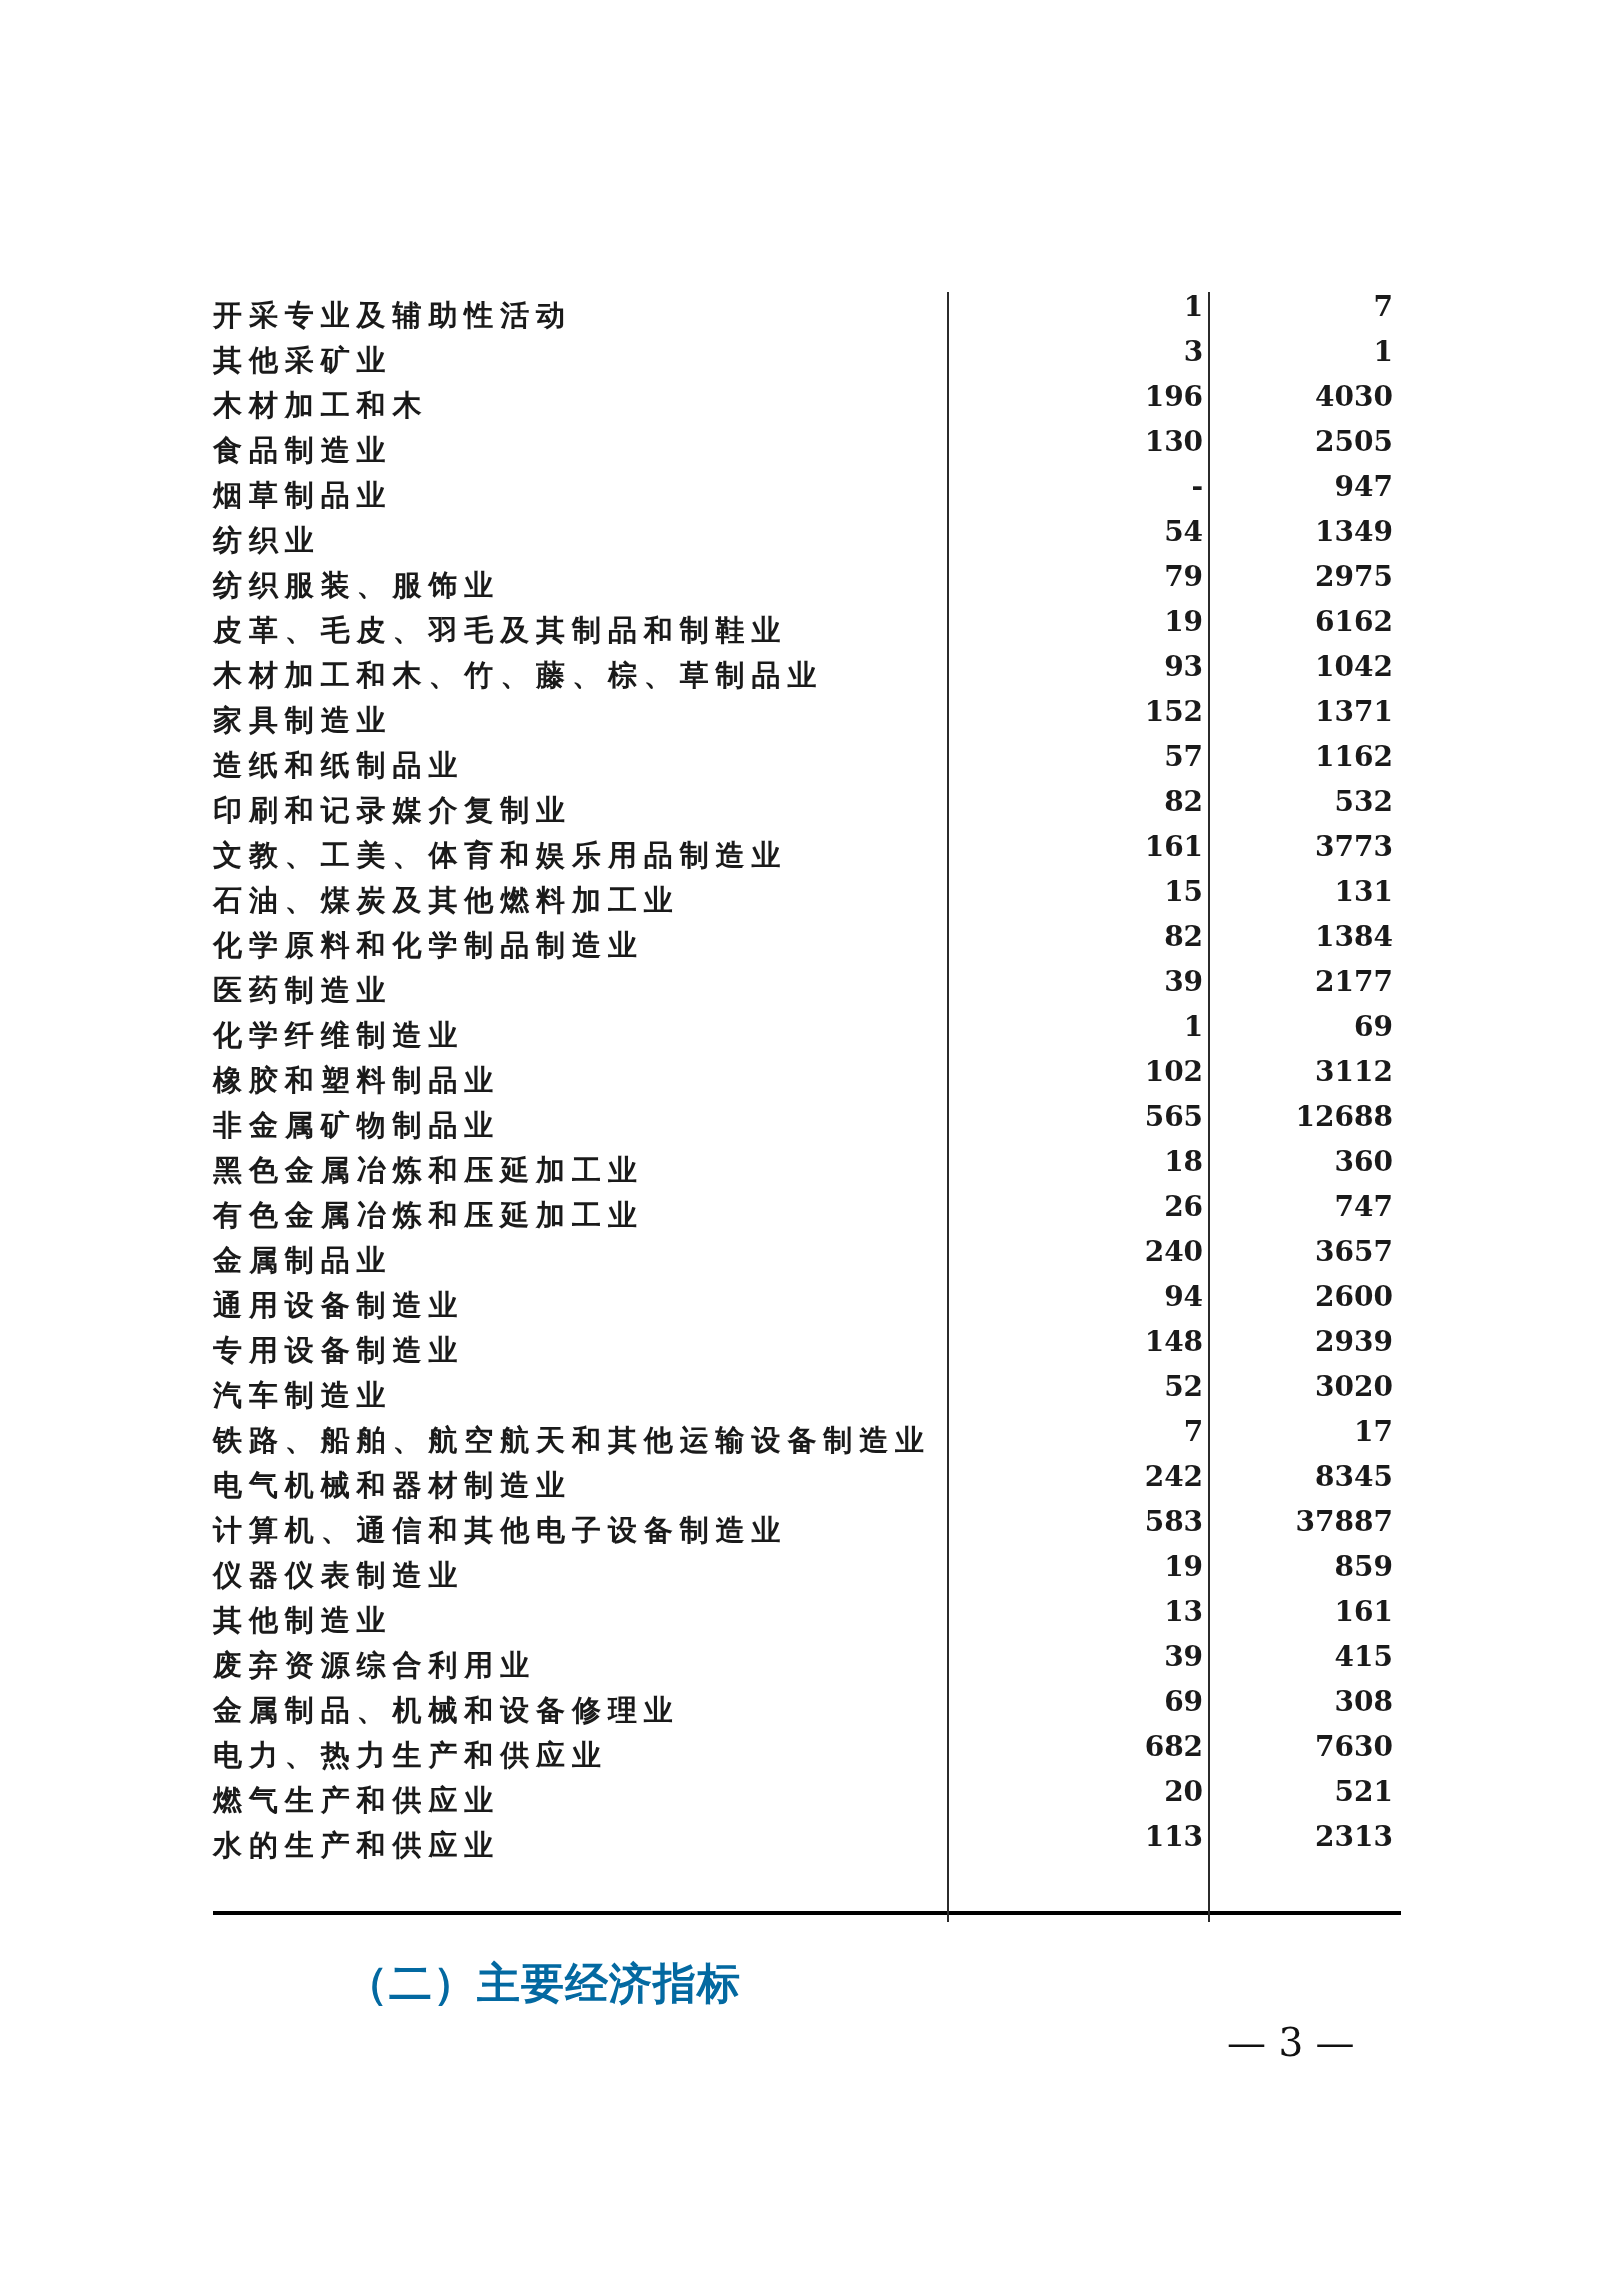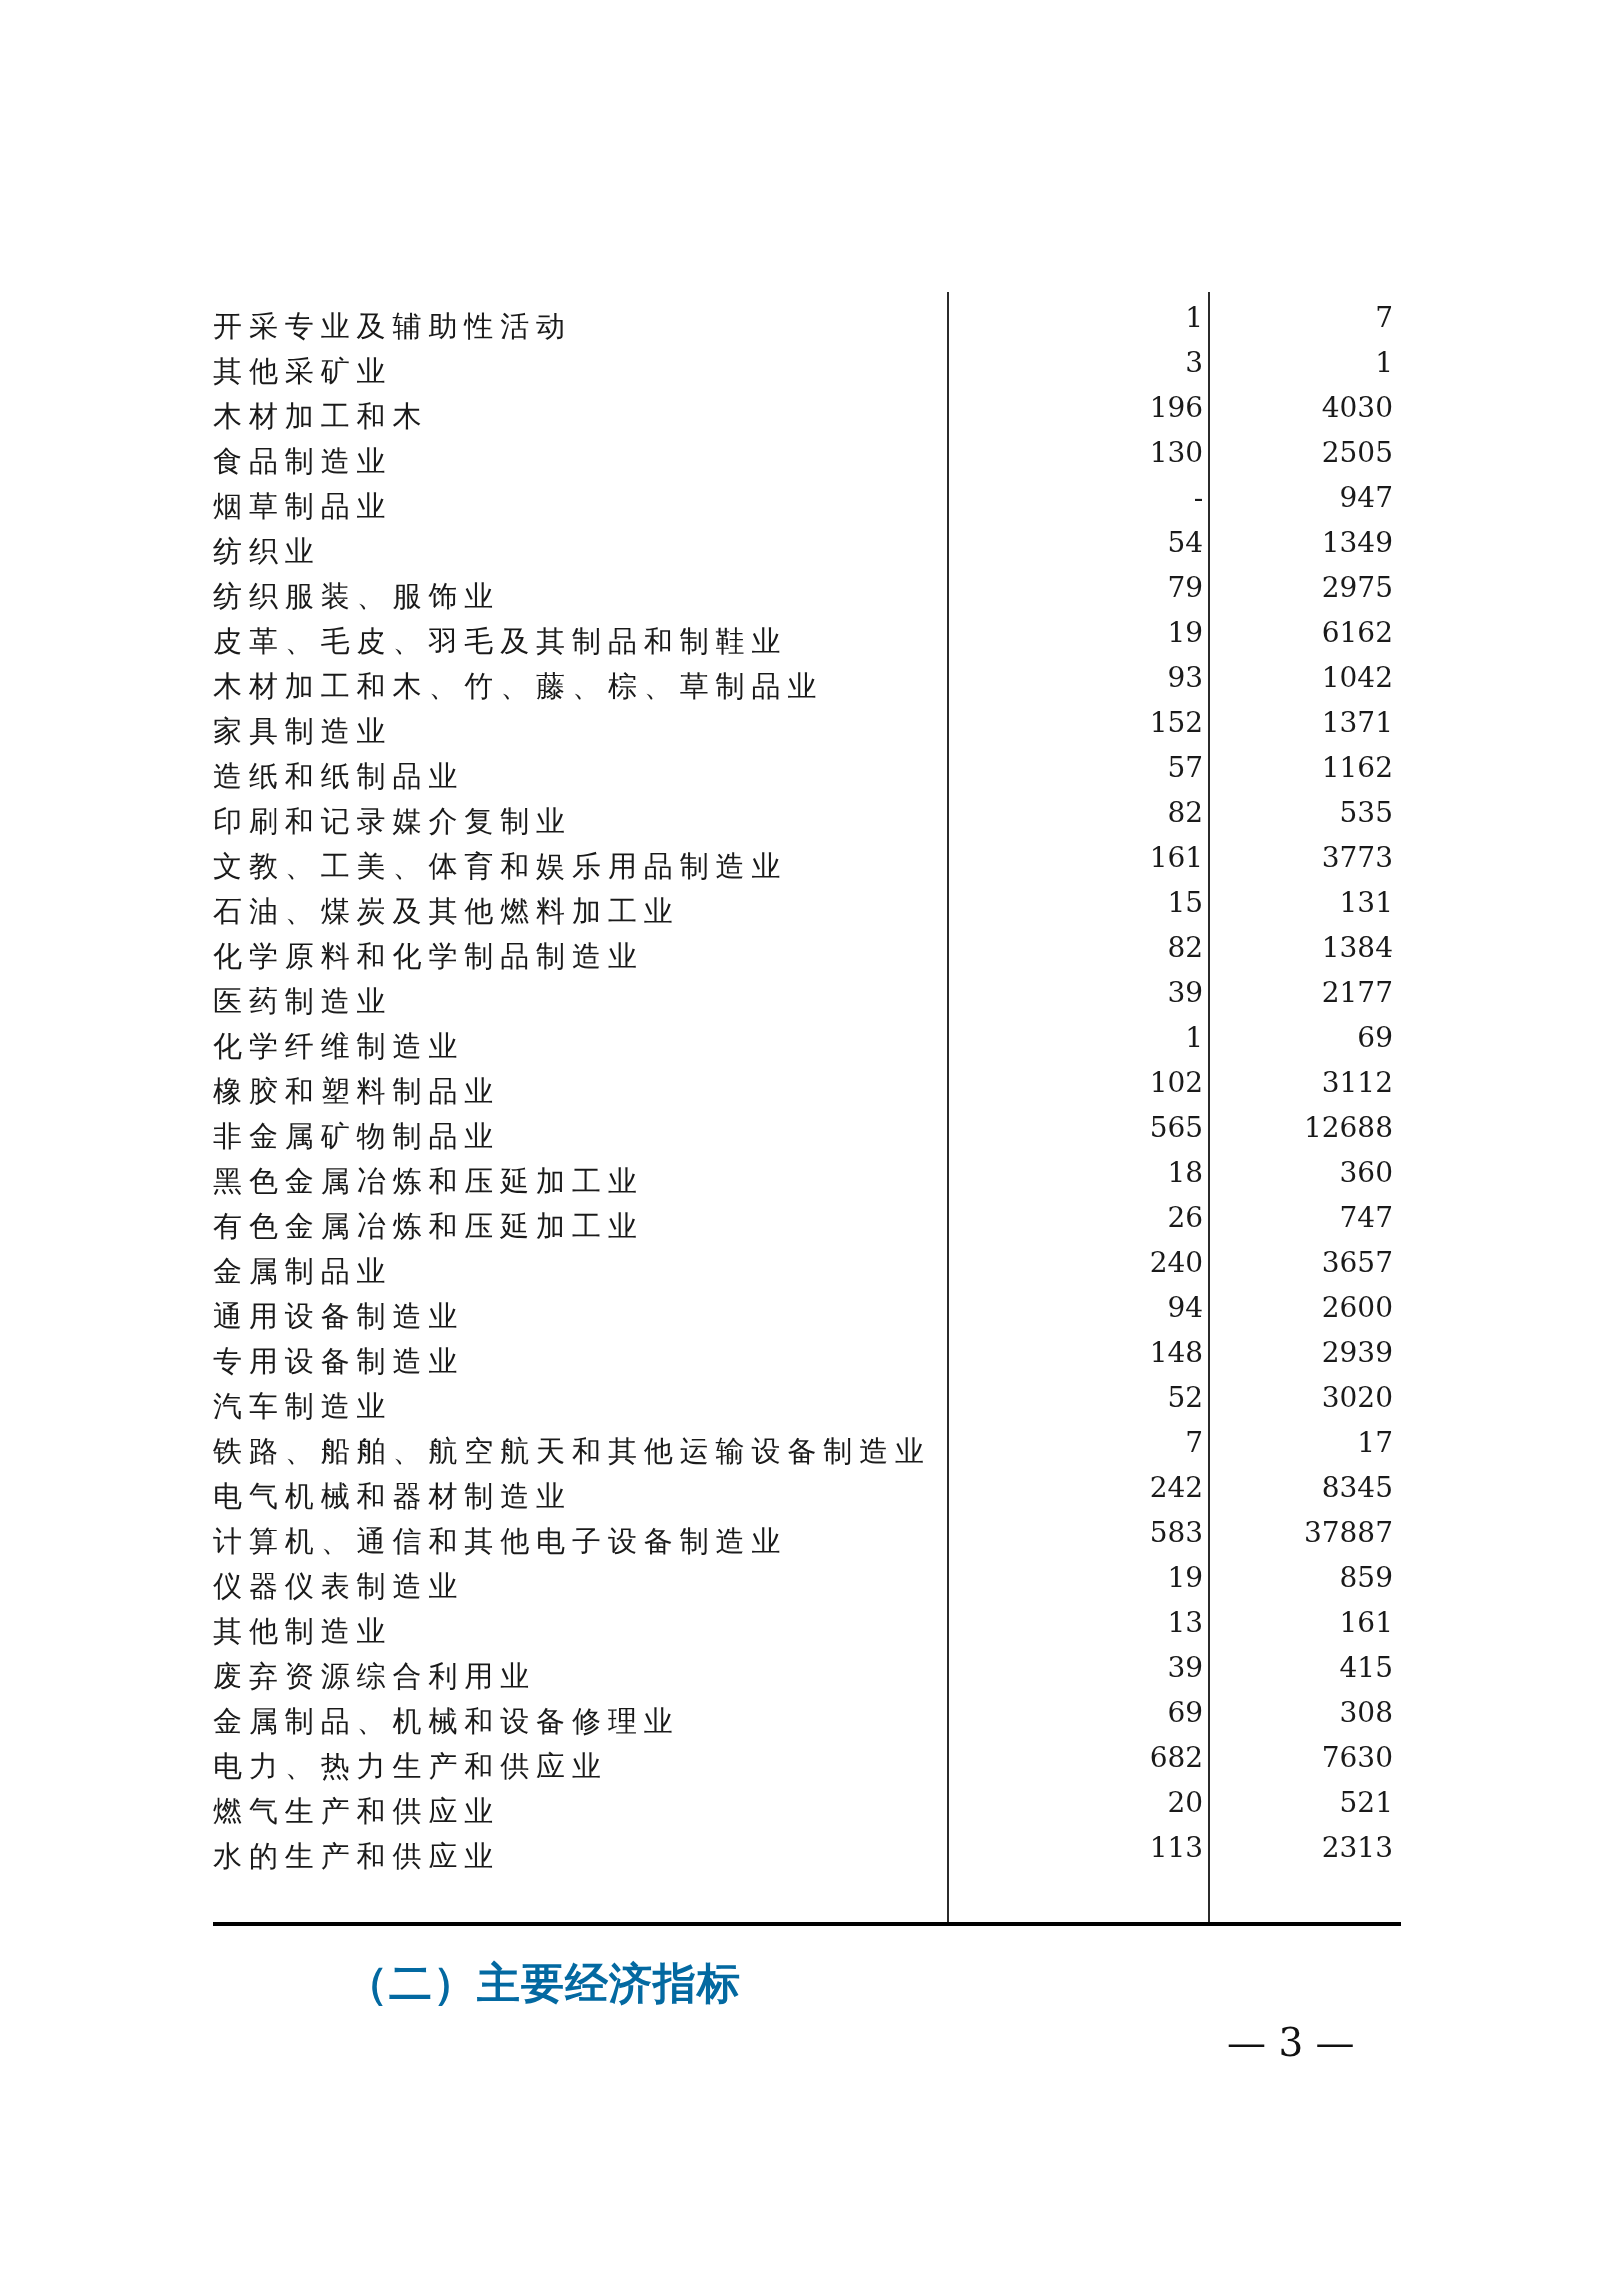--- a/index.html
+++ b/index.html
@@ -13,25 +13,26 @@
     height: 2292px;
     background: #ffffff;
     font-family: "DejaVu Serif", "Liberation Serif", serif;
     color: #1a1a1a;
     overflow: hidden;
   }
   
   #table-block {
     position: absolute;
     left: 213px;
-    top: 299px;
+    top: 288px;
     width: 1188px;
     height: 1623px;
     border-bottom: 4.9px solid #000000;
     box-sizing: content-box;
+    font-weight: bold;
   }
   .row {
     display: flex;
     height: 45px;
     align-items: center;
   }
   .cell { white-space: nowrap; overflow: visible; }
   .cell.label {
     width: 735px;
     font-size: 29px;
@@ -144,21 +145,21 @@
 
   <div class="row">
     <div class="cell label">造纸和纸制品业</div>
     <div class="cell num c1">57</div>
     <div class="cell num c2">1162</div>
   </div>
 
   <div class="row">
     <div class="cell label">印刷和记录媒介复制业</div>
     <div class="cell num c1">82</div>
-    <div class="cell num c2">535</div>
+    <div class="cell num c2">532</div>
   </div>
 
   <div class="row">
     <div class="cell label">文教、工美、体育和娱乐用品制造业</div>
     <div class="cell num c1">161</div>
     <div class="cell num c2">3773</div>
   </div>
 
   <div class="row">
     <div class="cell label">石油、煤炭及其他燃料加工业</div>

